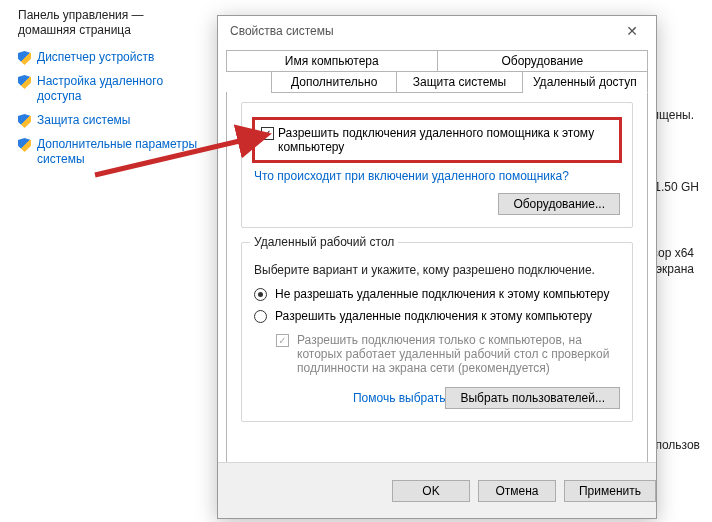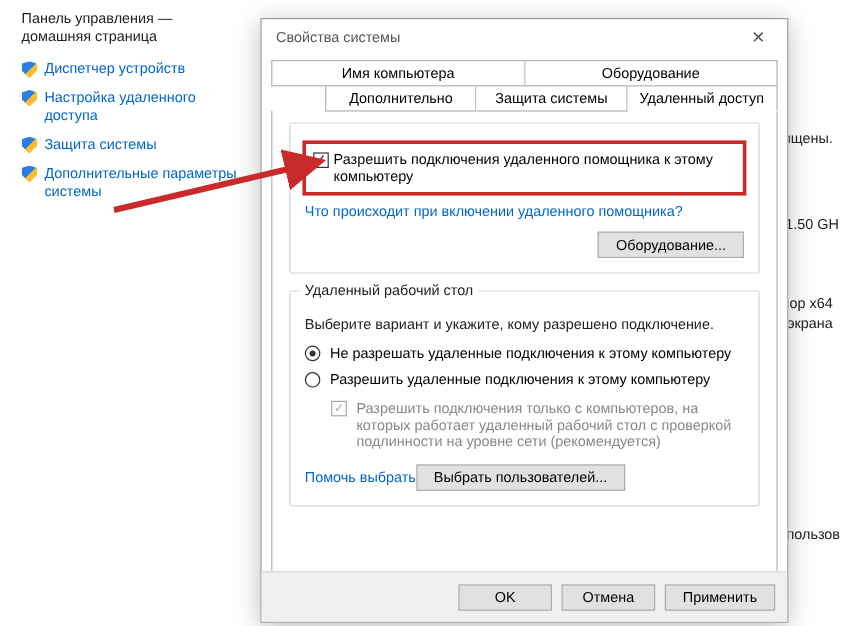--- a/index.html
+++ b/index.html
@@ -145,32 +145,32 @@
   }
   .radio.selected::after {
     content:""; position:absolute; left:3px; top:3px;
     width:5px; height:5px; background:#333; border-radius:50%;
   }
   .nla {
     display:flex; align-items:flex-start; gap:8px;
     margin:10px 0 0 22px; color:#888;
   }
   .bottomrow {
-    display:flex; justify-content:flex-start; align-items:center;
+    display:flex; justify-content:flex-end; align-items:center;
     margin-top:12px;
   }
   
   .dlg-footer {
     position:absolute;
     left:0; right:0; bottom:0;
-    height:42px;
+    height:56px;
     background:#f0f0f0;
     border-top:1px solid #d6d6d6;
     display:flex; justify-content:flex-end; align-items:center;
-    gap:8px; padding-right:10px;
+    gap:8px; 
   }
   .dlg-footer .winbtn { min-width:78px; }
   
   .arrow {
     position:absolute;
     left:90px; top:100px;
     width:200px; height:80px;
     pointer-events:none;
     z-index:50;
   }
@@ -249,21 +249,21 @@
           <span class="radio selected"></span>
           <span>Не разрешать удаленные подключения к этому компьютеру</span>
         </div>
         <div class="radio-row">
           <span class="radio"></span>
           <span>Разрешить удаленные подключения к этому компьютеру</span>
         </div>
 
         <div class="nla">
           <span class="chk checked disabled"></span>
-          <span>Разрешить подключения только с компьютеров, на которых работает удаленный рабочий стол с проверкой подлинности на уровне сети (рекомендуется)</span>
+          <span>Разрешить подключения только с компьютеров, на которых работает удаленный рабочий стол с проверкой подлинности на экрана сети (рекомендуется)</span>
         </div>
 
         <div class="bottomrow">
           <span class="link">Помочь выбрать</span>
           <button class="winbtn">Выбрать пользователей...</button>
         </div>
       </div>
 
     </div>
   </div>

